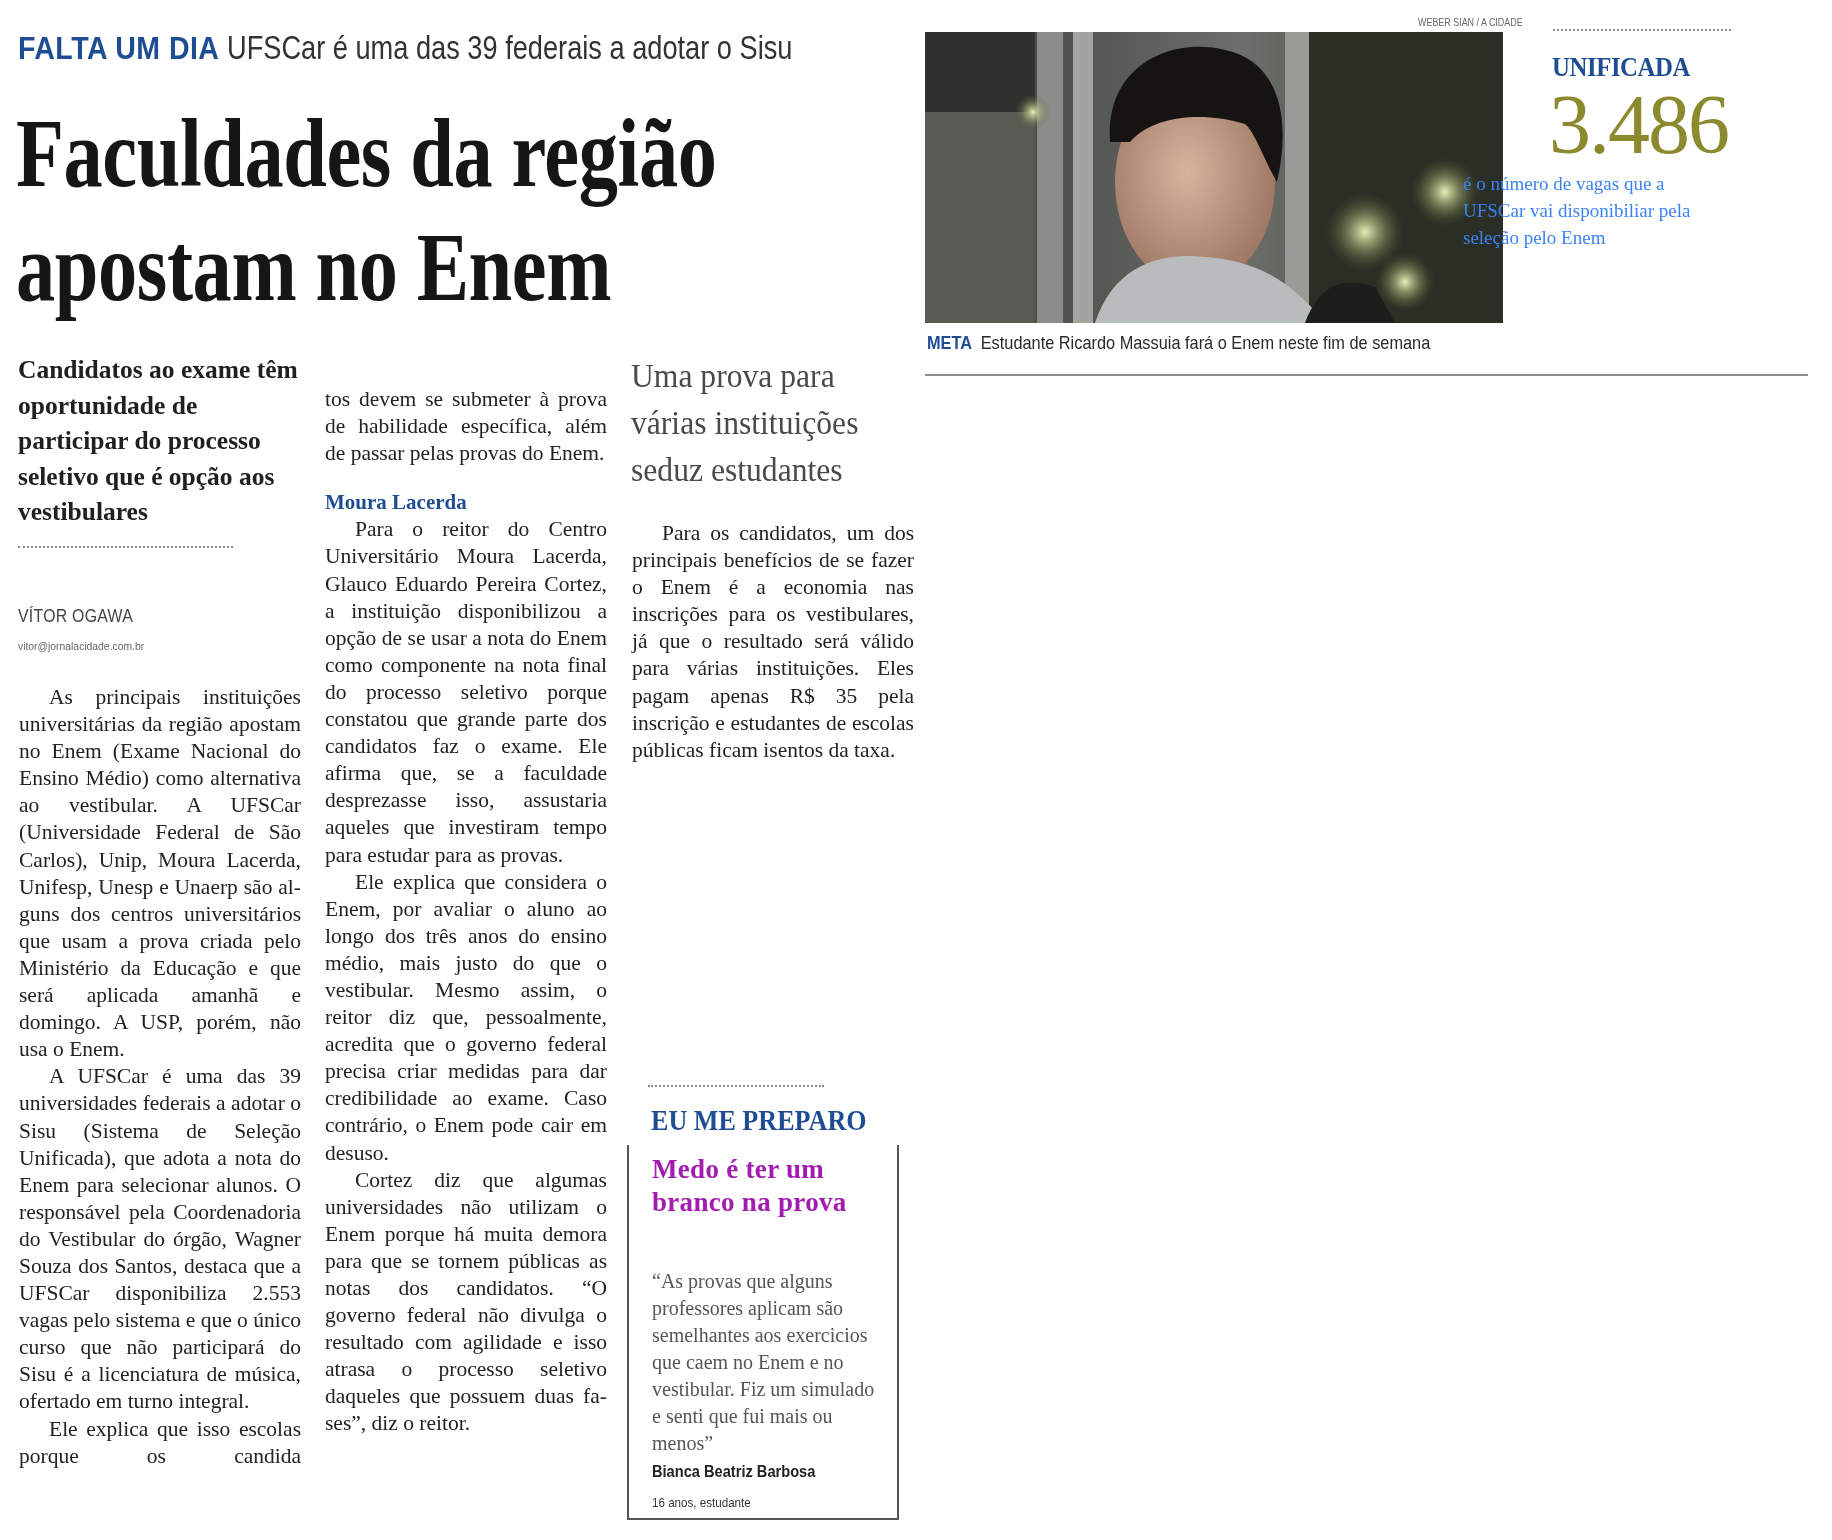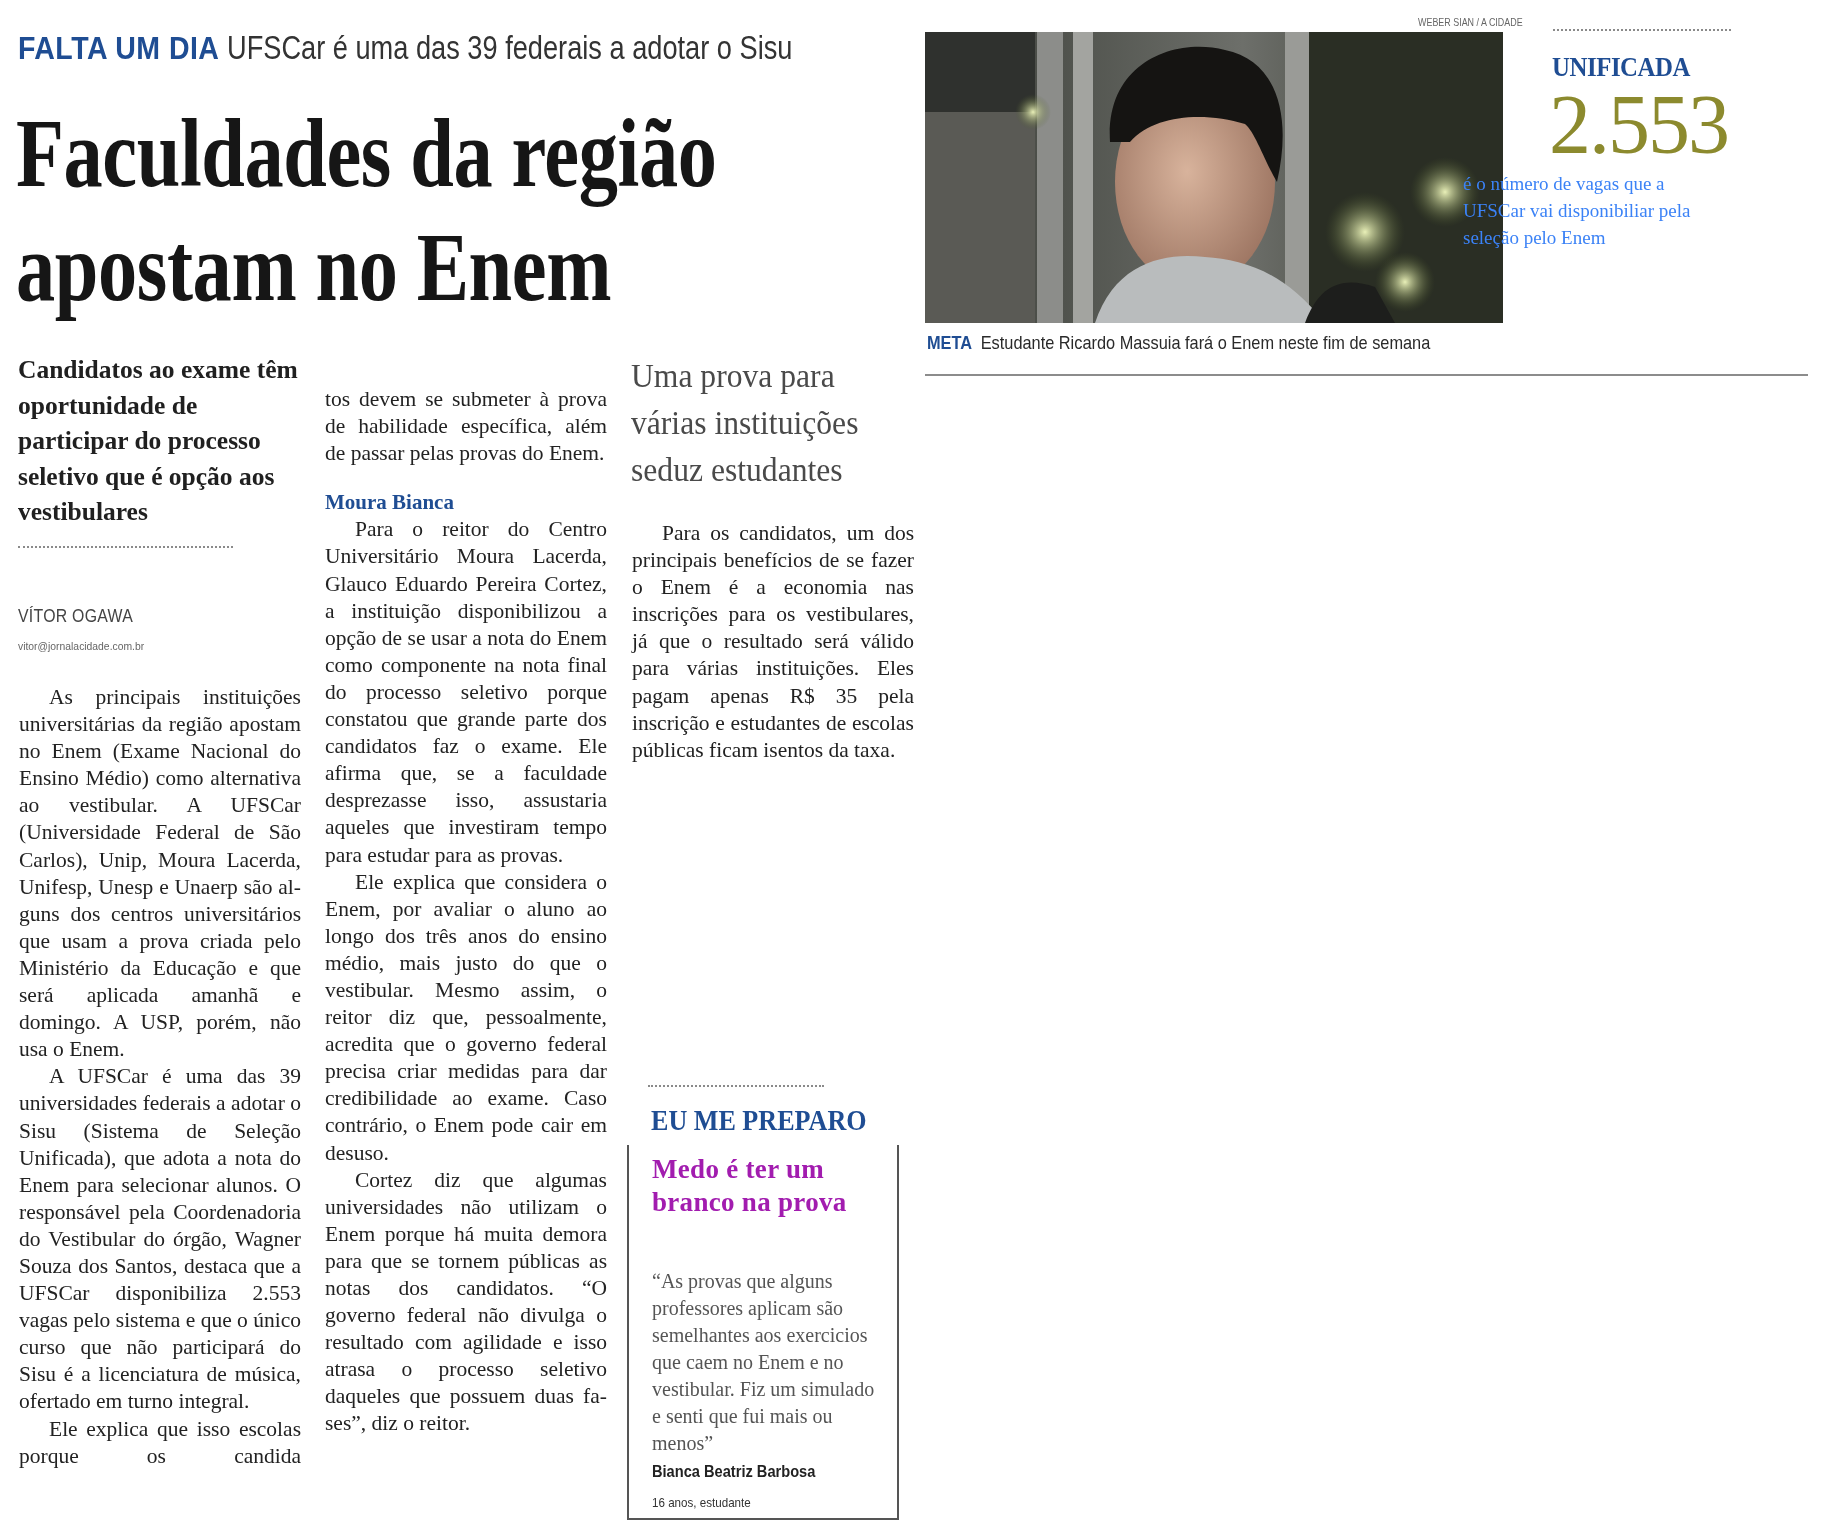--- a/index.html
+++ b/index.html
@@ -77,21 +77,21 @@
 <div id="email" class="abs sans">vitor@jornalacidade.com.br</div>
 
 <div id="col1" class="abs col serif">
   <p>As principais institui­ções universitárias da região apostam no Enem (Exame Nacional do Ensino Médio) como alternativa ao vestibu­lar. A UFSCar (Universida­de Federal de São Carlos), Unip, Moura Lacerda, Uni­fesp, Unesp e Unaerp são al­guns dos centros universitá­rios que usam a prova criada pelo Ministério da Educação e que será aplicada amanhã e domingo. A USP, porém, não usa o Enem.</p>
   <p>A UFSCar é uma das 39 universidades federais a adotar o Sisu (Sistema de Seleção Unificada), que adota a nota do Enem pa­ra selecionar alunos. O res­ponsável pela Coordenado­ria do Vestibular do órgão, Wagner Souza dos Santos, destaca que a UFSCar dis­ponibiliza 2.553 vagas pelo sistema e que o único curso que não participará do Sisu é a licenciatura de música, ofertado em turno integral.</p>
   <p style="text-align-last:justify;">Ele explica que isso escolas porque os candida­</p>
 </div>
 
 <div id="col2" class="abs col serif">
   <p class="noindent">tos devem se submeter à prova de habilidade espe­cífica, além de passar pelas provas do Enem.</p>
-  <p class="subhead">Moura Bianca</p>
+  <p class="subhead">Moura Lacerda</p>
   <p>Para o reitor do Centro Universitário Moura Lacer­da, Glauco Eduardo Perei­ra Cortez, a instituição dis­ponibilizou a opção de se usar a nota do Enem como componente na nota final do processo seletivo por­que constatou que grande parte dos candidatos faz o exame. Ele afirma que, se a faculdade desprezasse isso, assustaria aqueles que in­vestiram tempo para estu­dar para as provas.</p>
   <p>Ele explica que conside­ra o Enem, por avaliar o alu­no ao longo dos três anos do ensino médio, mais jus­to do que o vestibular. Mes­mo assim, o reitor diz que, pessoalmente, acredita que o governo federal precisa criar medidas para dar cre­dibilidade ao exame. Ca­so contrário, o Enem pode cair em desuso.</p>
   <p>Cortez diz que algumas universidades não utilizam o Enem porque há muita demora para que se tornem públicas as notas dos can­didatos. “O governo fede­ral não divulga o resultado com agilidade e isso atrasa o processo seletivo daque­les que possuem duas fa­ses”, diz o reitor.</p>
 </div>
 
 <div id="sidebar-head" class="abs serif">Uma prova para várias instituições seduz estudantes</div>
 <div id="col3" class="abs col serif">
   <p>Para os candidatos, um dos principais benefícios de se fazer o Enem é a eco­nomia nas inscrições para os vestibulares, já que o re­sultado será válido para vá­rias instituições. Eles pagam apenas R$ 35 pela inscrição e estudantes de escolas pú­blicas ficam isentos da taxa.</p>
 </div>
 
@@ -139,14 +139,14 @@
     <path d="M380,291 C395,250 420,245 450,255 L470,291 Z" fill="#1d1e1c"></path>
   </svg>
 </div>
 <div id="photo-caption" class="abs sans">
   <span id="caption-label">META</span><span>Estudante Ricardo Massuia fará o Enem neste fim de semana</span>
 </div>
 <div id="wide-rule" class="abs"></div>
 
 <div id="stat-rule" class="abs dotrule"></div>
 <div id="stat-kicker" class="abs serif">UNIFICADA</div>
-<div id="stat-number" class="abs serif">2.553</div>
+<div id="stat-number" class="abs serif">3.486</div>
 <div id="stat-text" class="abs serif">é o número de vagas que a UFSCar vai disponibiliar pela seleção pelo Enem</div>
 
 </body></html>

